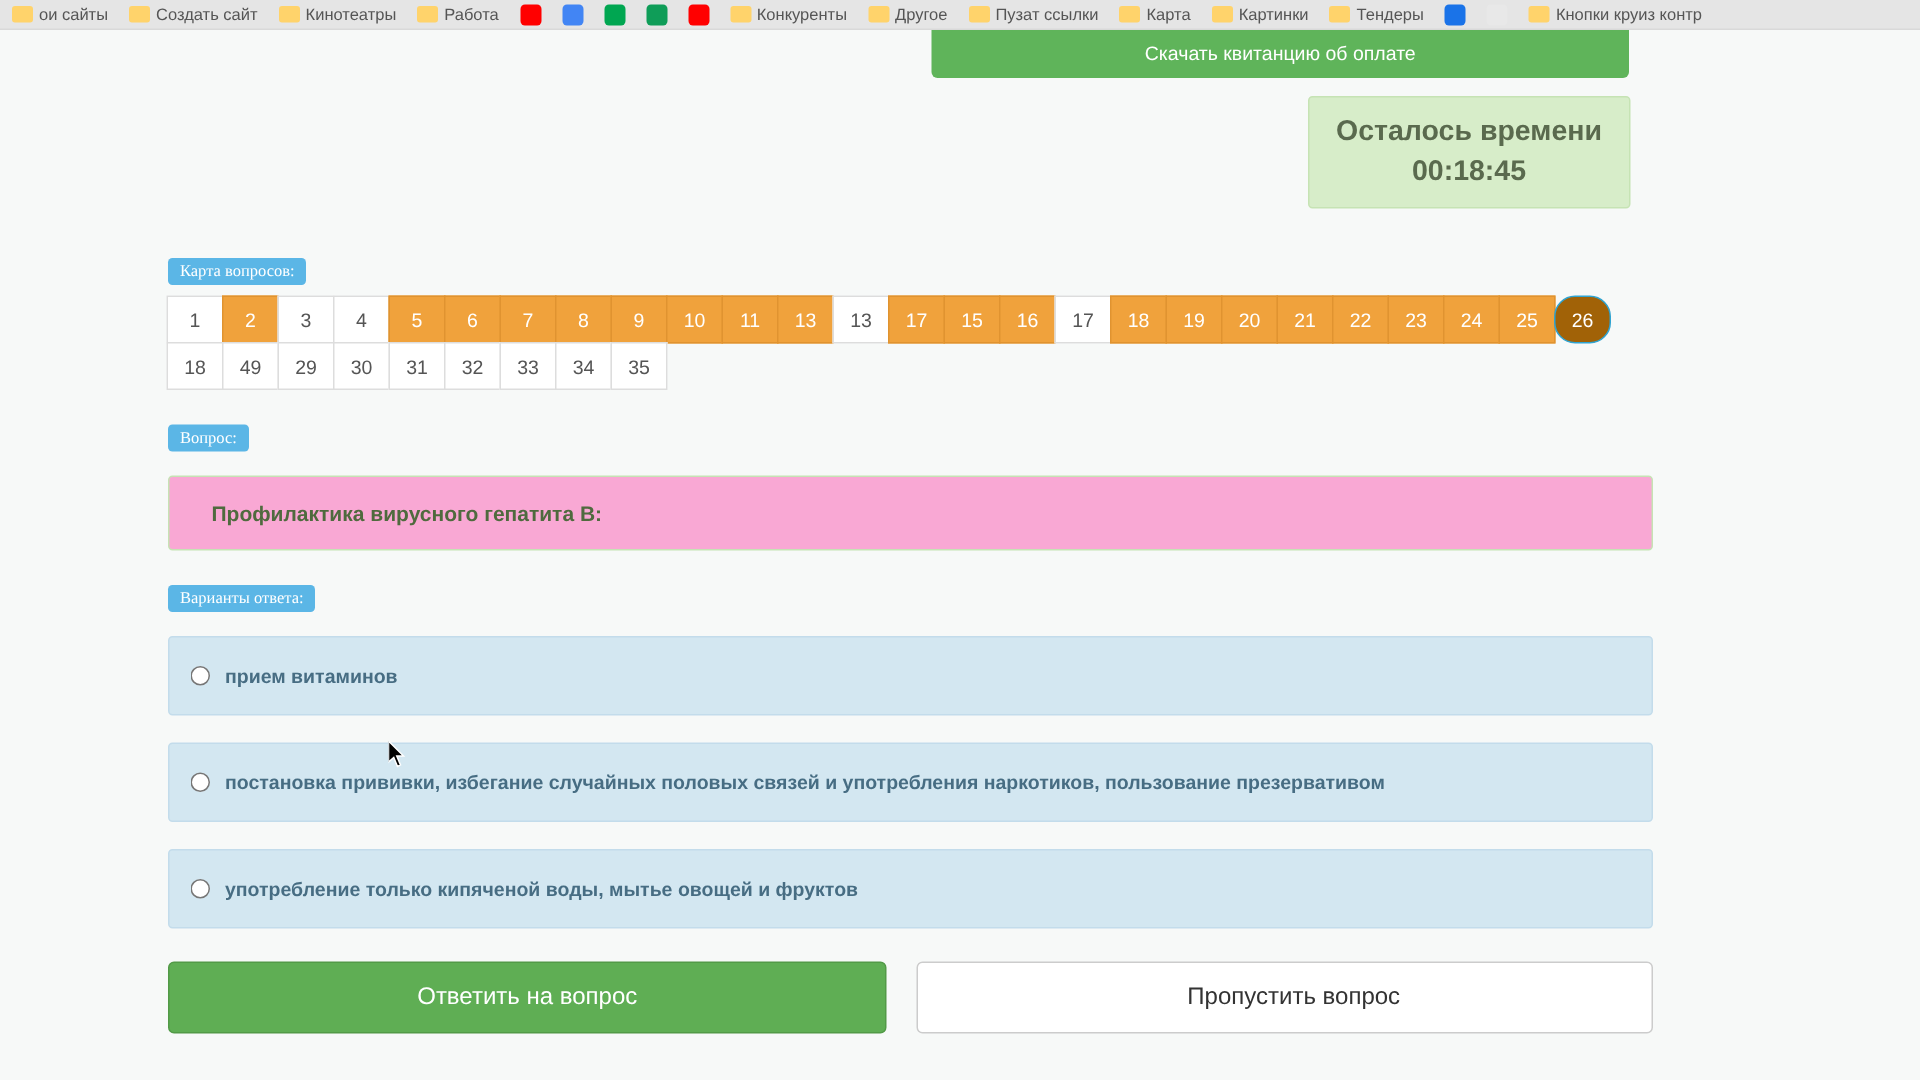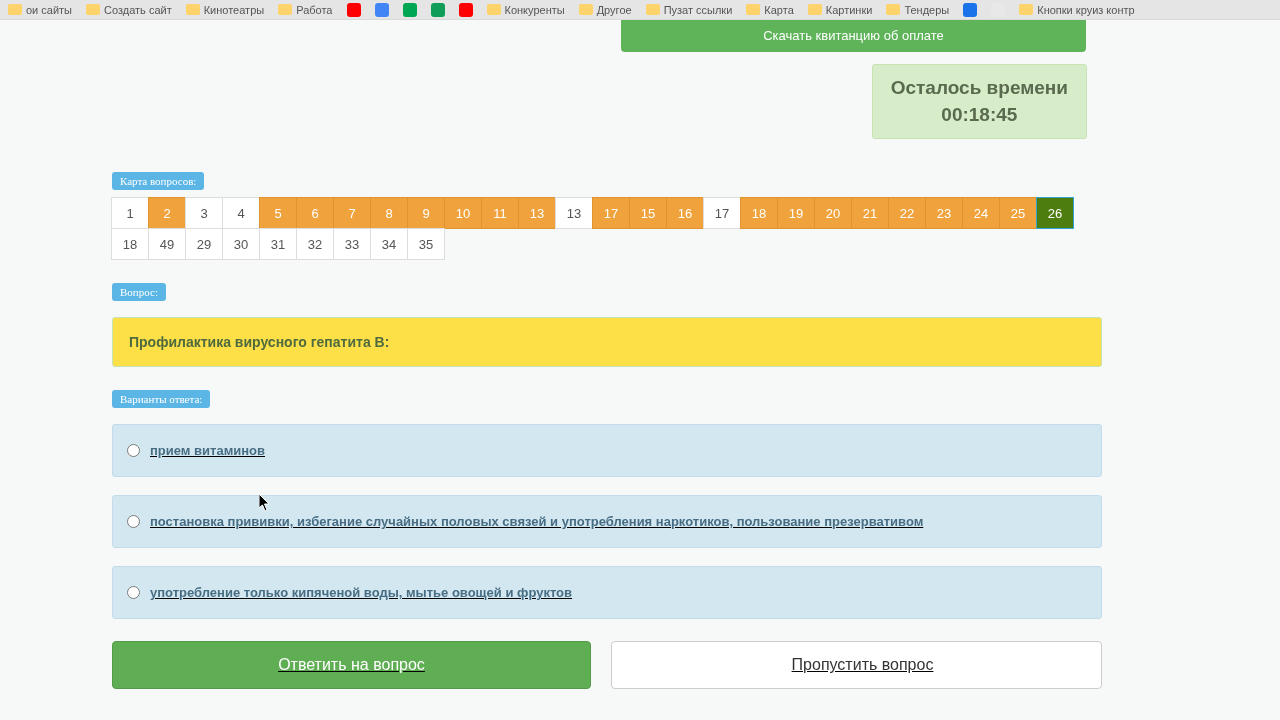--- a/index.html
+++ b/index.html
@@ -86,49 +86,48 @@
     width: 38px; height: 32px;
     display: flex; align-items: center; justify-content: center;
     border: 1px solid #ddd;
     margin-left: -1px; margin-top: -1px;
     font-size: 13px;
     background: #fff;
     color: #555;
     cursor: pointer;
   }
   .qcell.orange { background: #f0a23c; color: #fff; border-color: #e09330; }
-  .qcell.blue   { background: #4d7c0f; color: #fff; border-color: #2fa4d2; }
+  .qcell.blue   { background: #a16207; color: #fff; border-color: #2fa4d2; border-radius: 14px; }
 
   .question-box {
     margin-top: 8px;
-    background: #fde047;
+    background: #f9a8d4;
     border: 1px solid #c6e3b4;
     border-radius: 3px;
-    padding: 16px 16px;
+    padding: 16px 28px;
     color: #4f6a3e;
     font-size: 14px;
     font-weight: bold;
   }
 
   .answer {
     margin-top: 18px;
     background: #d3e7f1;
     border: 1px solid #c3dceb;
     border-radius: 3px;
     padding: 18px 14px;
     display: flex;
     gap: 10px;
     cursor: pointer;
-    text-decoration: underline;
   }
   .answer:first-of-type { margin-top: 8px; }
   .answer input[type=radio] { cursor: pointer; }
   .answer-label { color: #476d83; font-weight: bold; font-size: 13px; }
 
-  .btn-row { display: flex; gap: 20px; margin-top: 22px; text-decoration: underline; }
+  .btn-row { display: flex; gap: 20px; margin-top: 22px; }
   .btn {
     flex: 1;
     padding: 14px 0;
     text-align: center;
     font-size: 16px;
     border-radius: 4px;
     cursor: pointer;
   }
   .btn-primary { background: #5fae54; color: #fff; border: 1px solid #529a47; }
   .btn-secondary { background: #fff; color: #333; border: 1px solid #ccc; padding-left: 12px; }

